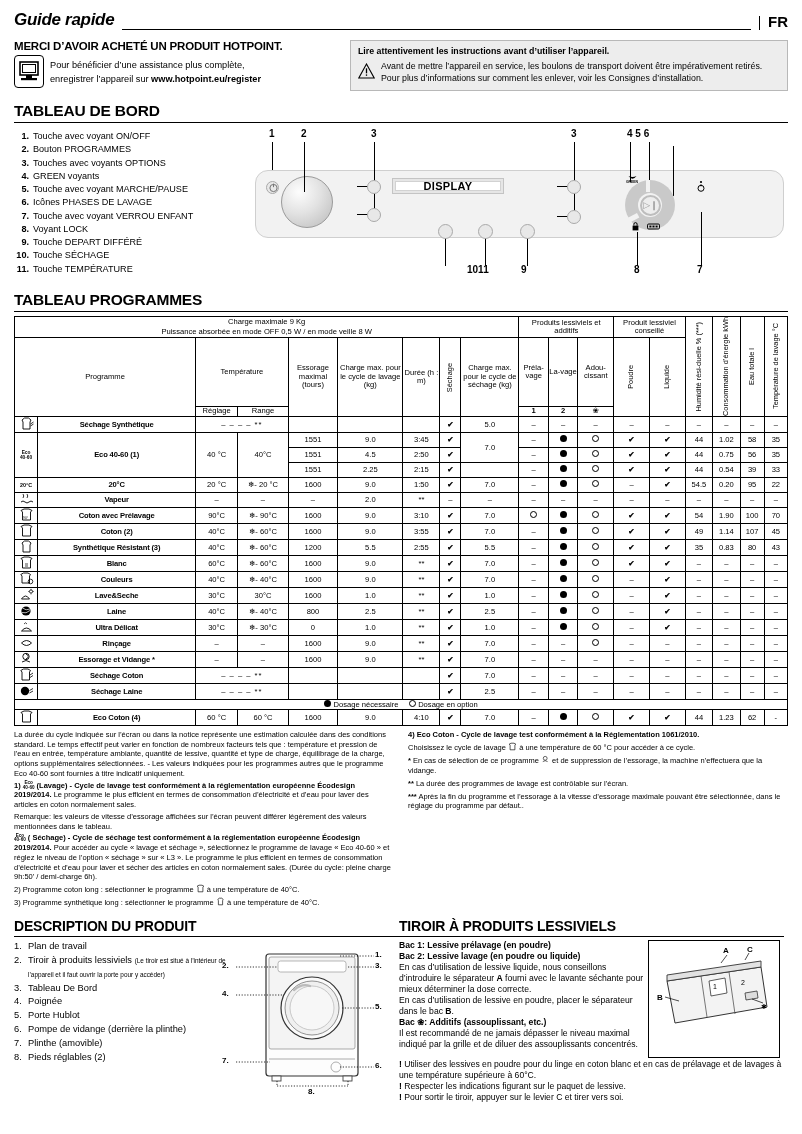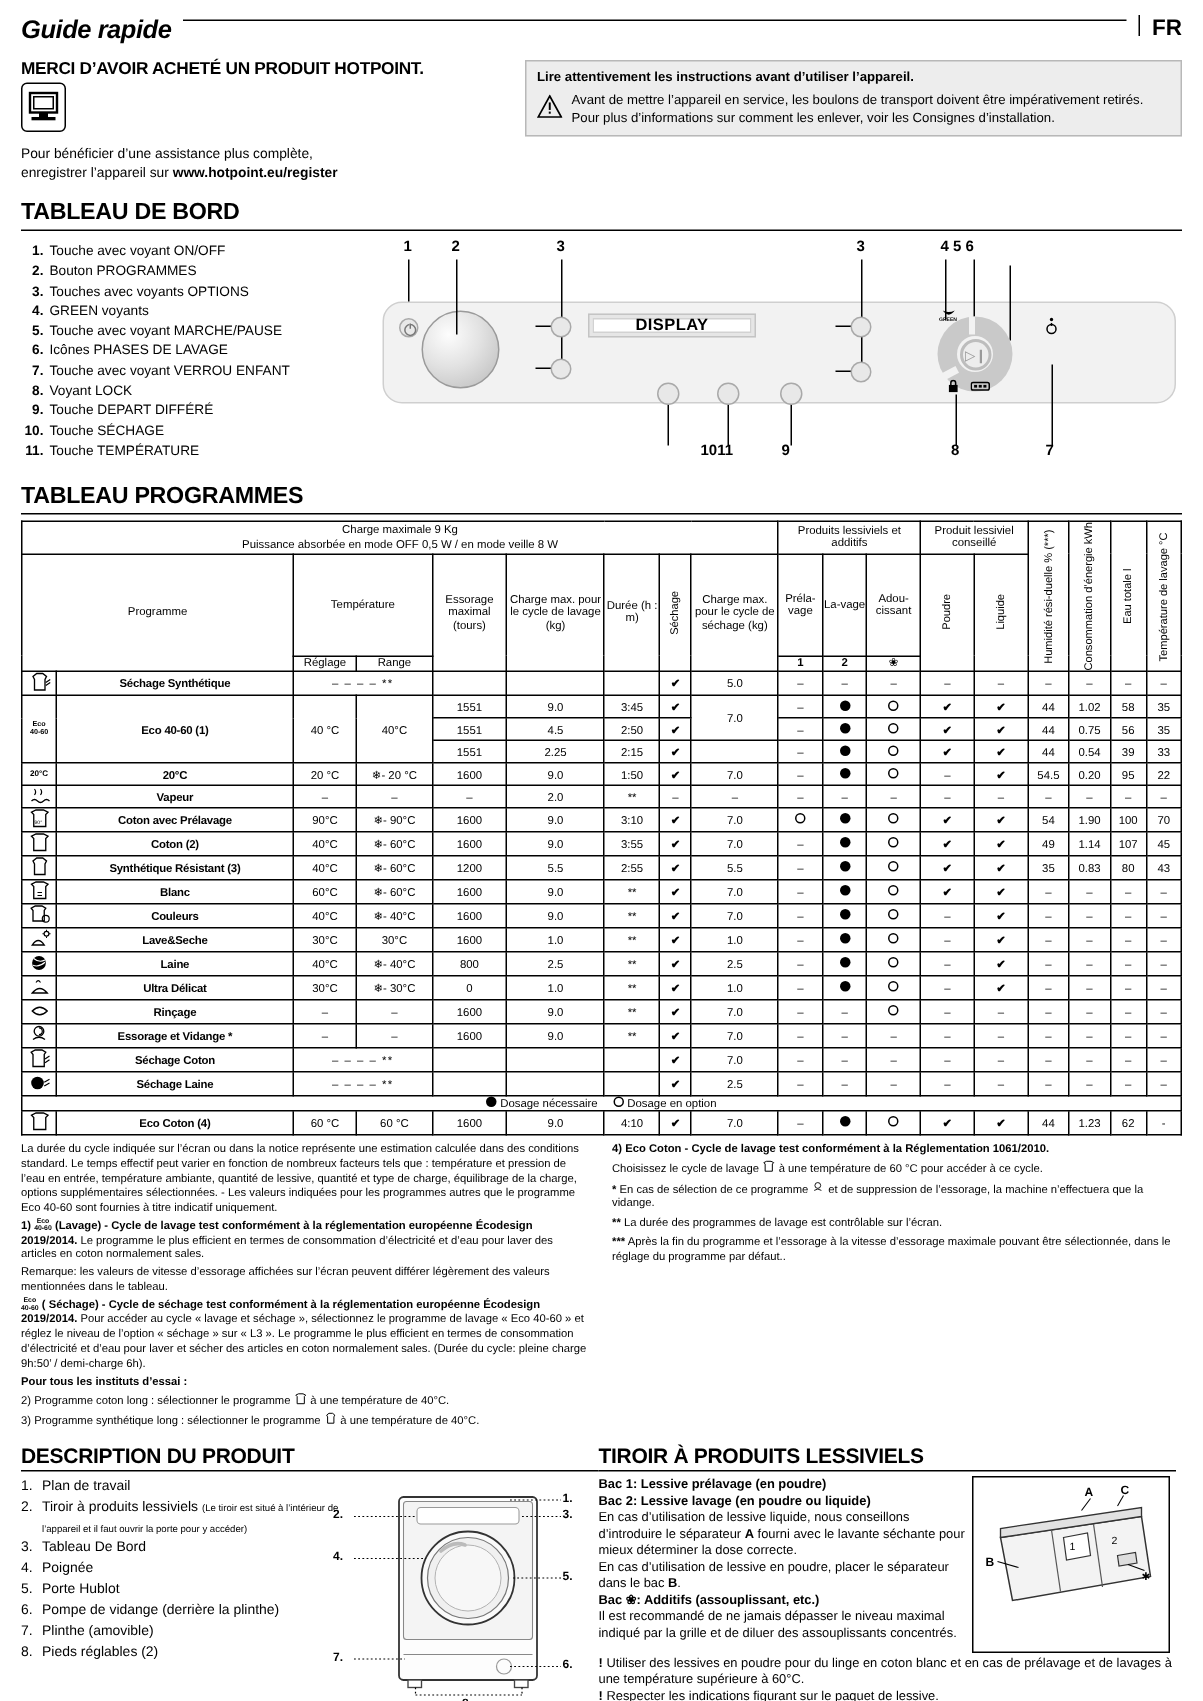--- a/index.html
+++ b/index.html
@@ -6,30 +6,30 @@
   html, body { margin:0; padding:0; }
   body {
     width:802px; height:1134px;
     background:#fff; color:#000;
     font-family:"Liberation Sans", sans-serif;
     font-size:9px; position:relative; overflow:hidden;
   }
   .page { position:relative; width:802px; height:1134px; padding:10px 14px; }
 
   
-  .hdr { display:flex; align-items:flex-start; gap:8px; }
+  .hdr { display:flex; align-items:flex-end; gap:8px; }
   .hdr-title { font-style:italic; font-weight:bold; font-size:17px; letter-spacing:-.3px; white-space:nowrap; }
   .hdr-rule { flex:1; height:0; border-top:1.6px solid #000; margin-top:3px; }
   .hdr-tick { width:0; height:14px; border-left:1.6px solid #000; }
   .hdr-lang { font-weight:bold; font-size:15px; }
 
   .intro { display:flex; gap:26px; margin-top:10px; align-items:flex-start; }
   .intro-left { width:310px; }
   .thanks { font-weight:bold; font-size:11.5px; letter-spacing:-.2px; }
-  .thanks-row { display:flex; gap:6px; margin-top:3px; align-items:flex-start;flex-direction:column; }
+  .thanks-row { display:flex; gap:6px; margin-top:3px; align-items:center; }
   .pc-icon { width:30px; height:33px; border:1.8px solid #000; border-radius:4px; flex:0 0 auto;
              display:flex; align-items:center; justify-content:center; }
   .thanks-txt { font-size:9.2px; line-height:1.42; padding-top:2px; }
   .thanks-txt b { font-weight:bold; }
 
   .warnbox { flex:1; border:1px solid #b8b8b8; background:#ededed; padding:5px 7px; }
   .warnbox .wt { font-weight:bold; font-size:8.8px; }
   .warn-row { display:flex; gap:6px; margin-top:4px; align-items:flex-start; }
   .warn-tri { flex:0 0 auto; margin-top:3px; }
   .warn-txt { font-size:8.8px; line-height:1.42; }
@@ -853,23 +853,20 @@
         <span class="ecoglyph">Eco<br>40-60</span>
         <b>(Lavage) -</b>
         <b>Cycle de lavage test conformément à la réglementation européenne Écodesign 2019/2014.</b><span> Le programme le plus efficient en termes de consommation d’électricité et d’eau pour laver des articles en coton normalement sales.</span>
       </p>
       <p>Remarque: les valeurs de vitesse d’essorage affichées sur l’écran peuvent différer légèrement des valeurs mentionnées dans le tableau.</p>
       <p>
         <span class="ecoglyph">Eco<br>40-60</span>
         <b>( Séchage) -</b>
         <b>Cycle de séchage test conformément à la réglementation européenne Écodesign 2019/2014.</b><span> Pour accéder au cycle « lavage et séchage », sélectionnez le programme de lavage « Eco 40-60 » et réglez le niveau de l’option « séchage » sur « L3 ». Le programme le plus efficient en termes de consommation d’électricité et d’eau pour laver et sécher des articles en coton normalement sales. (Durée du cycle: pleine charge 9h:50’ / demi-charge 6h).</span>
       </p>
-      <p style="margin-top:3px">
-        <b>Pour tous les instituts d’essai :</b>
-      </p>
       <p>
         <span>2)  Programme coton long : sélectionner le programme</span>
         <svg width="9" height="9" viewBox="0 0 15 13" style="vertical-align:-1px">
             <path d="M3.5 12 L3.5 4 L2 2.5 L5 1 L10 1 L13 2.5 L11.5 4 L11.5 12 Z" fill="none" stroke="#000" stroke-width="1.1"></path>
           </svg>
         <span>à une température de 40°C.</span>
       </p>
       <p>
         <span>3)  Programme synthétique long : sélectionner le programme</span>
         <svg width="9" height="9" viewBox="0 0 15 13" style="vertical-align:-1px">

